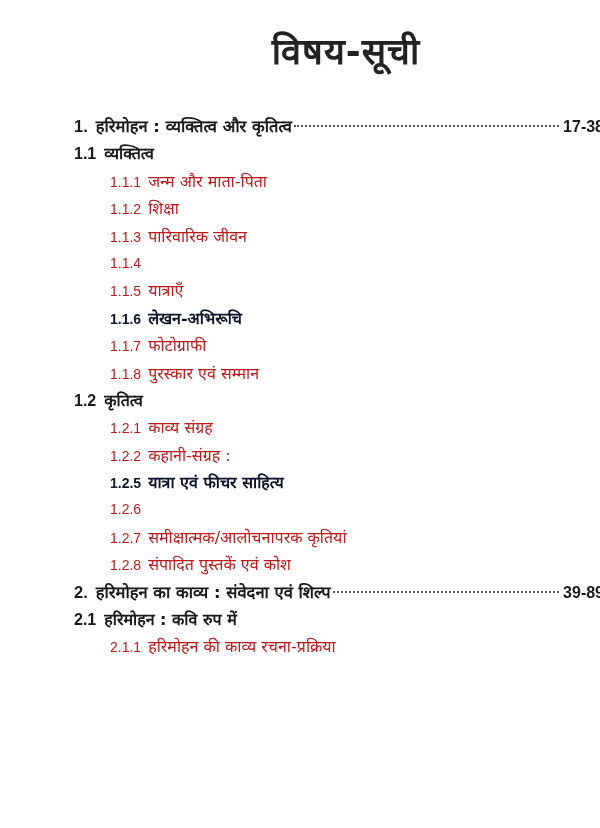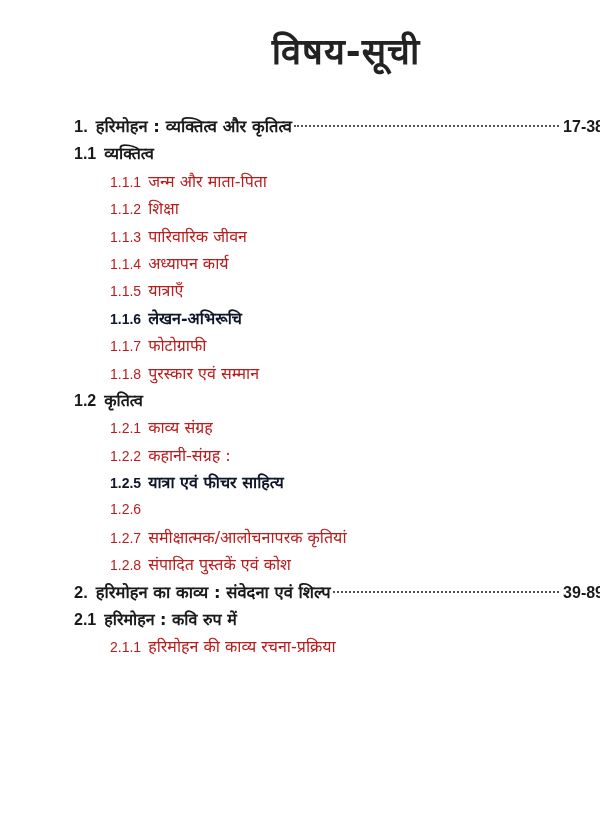--- a/index.html
+++ b/index.html
@@ -98,21 +98,20 @@
     <div class="row level-2">
       <span class="num">1.1.2</span>
       <span>शिक्षा</span>
     </div>
     <div class="row level-2">
       <span class="num">1.1.3</span>
       <span>पारिवारिक जीवन</span>
     </div>
     <div class="row level-2">
       <span class="num">1.1.4</span>
-      <span>अध्यापन कार्य</span>
     </div>
     <div class="row level-2">
       <span class="num">1.1.5</span>
       <span>यात्राएँ</span>
     </div>
     <div class="row level-2 bold">
       <span class="num">1.1.6</span>
       <span>लेखन-अभिरूचि</span>
     </div>
     <div class="row level-2">

